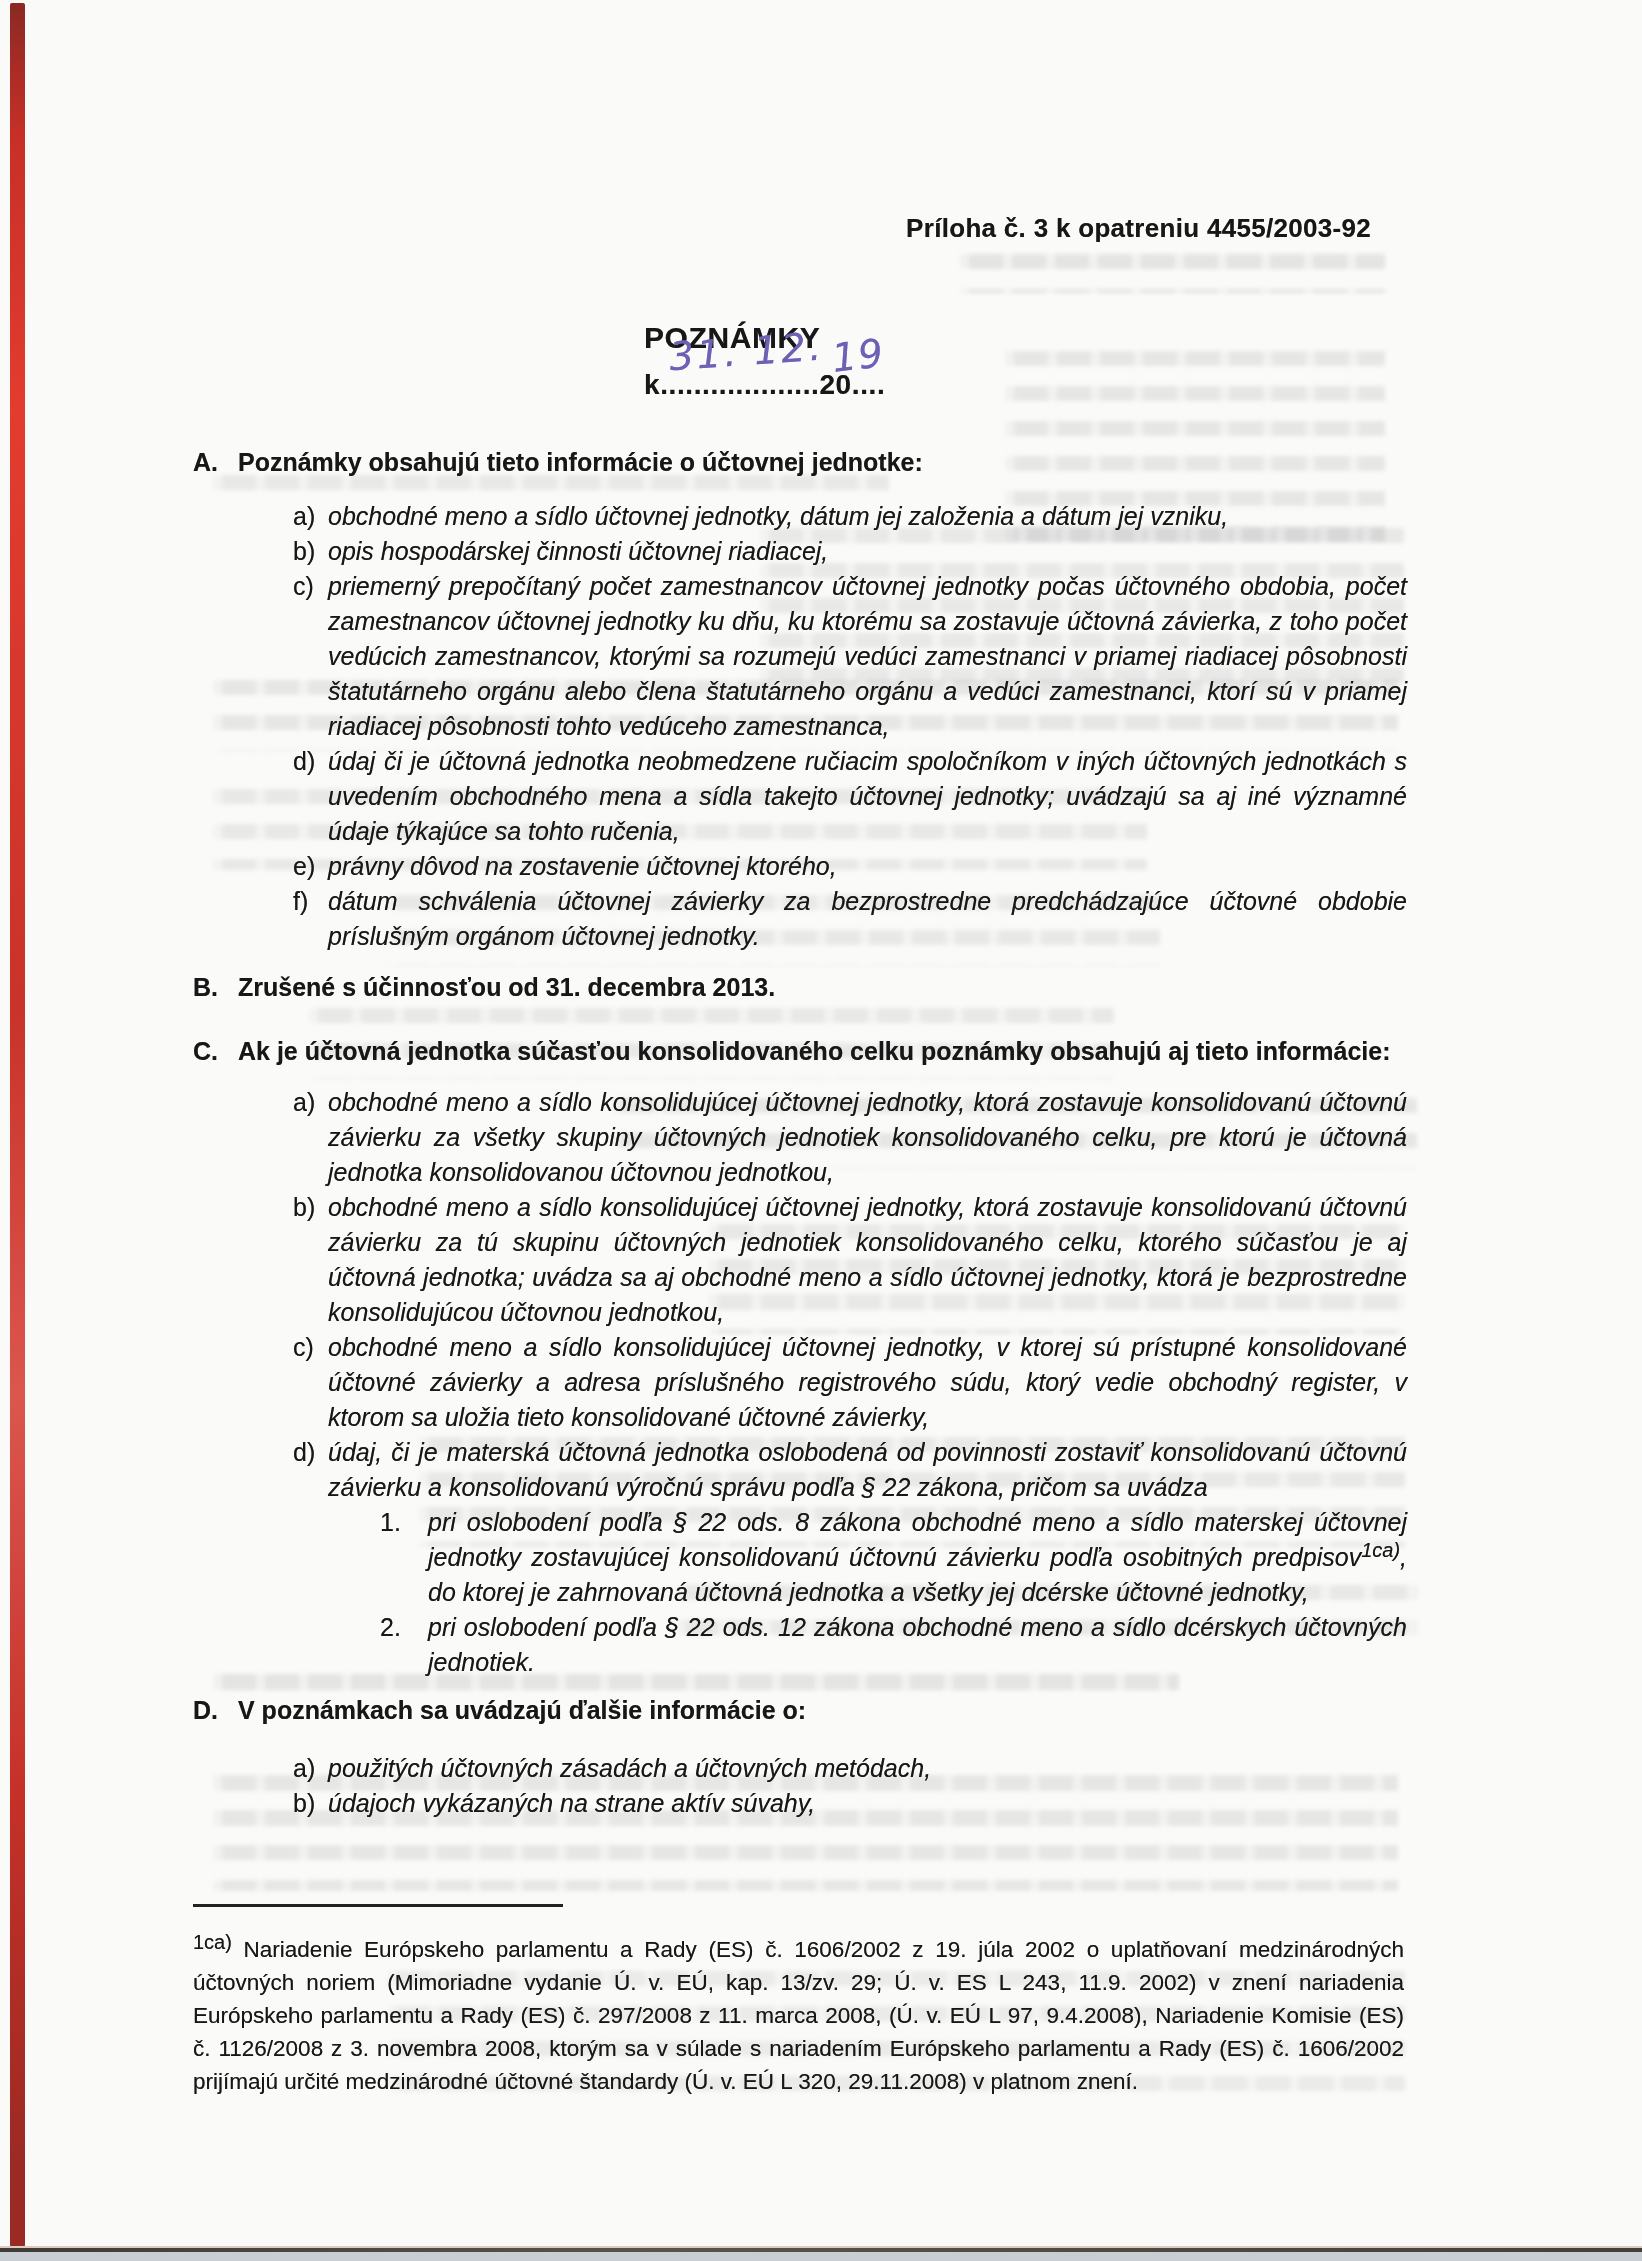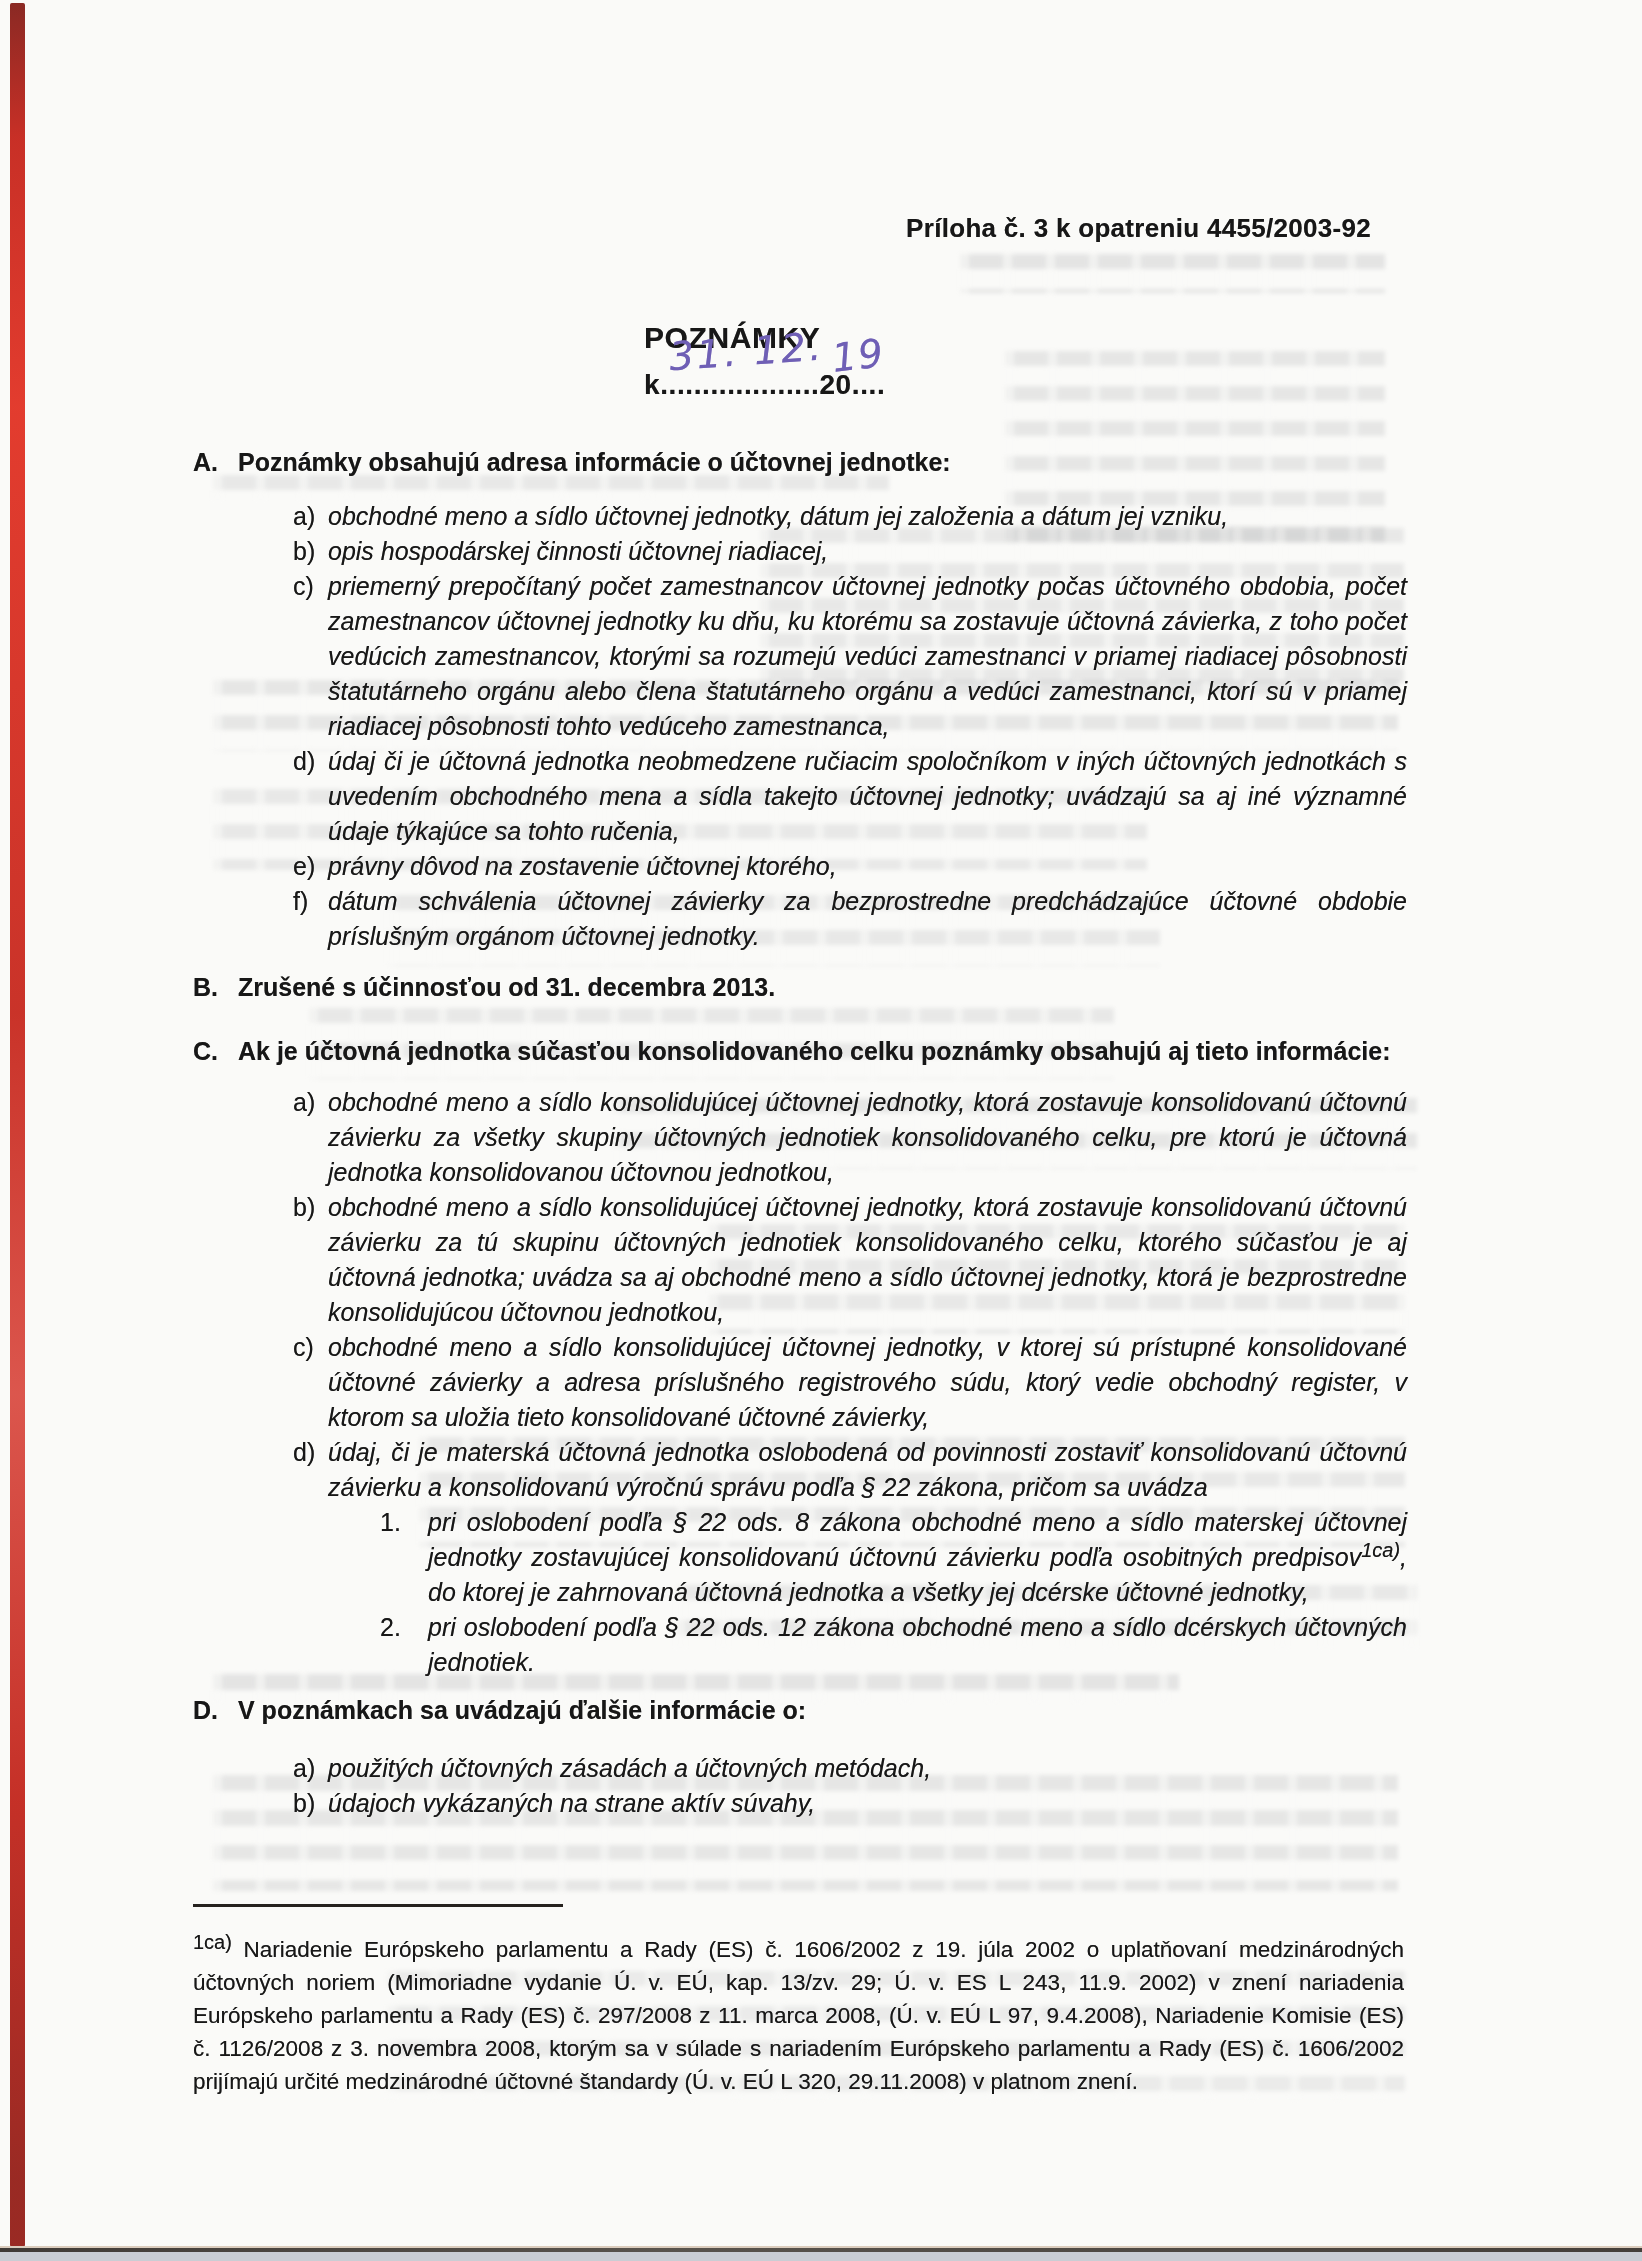--- a/index.html
+++ b/index.html
@@ -112,21 +112,21 @@
       <span>k</span><span>...................</span><span>20</span><span>....</span>
       <span class="hand hand-date">31. 12.</span>
       <span class="hand hand-year">19</span>
     </div>
   </div>
 
   <div class="content">
 
     <div class="sec-heading">
       <span class="sec-label">A.</span>
-      <span class="sec-title">Poznámky obsahujú adresa informácie o účtovnej jednotke:</span>
+      <span class="sec-title">Poznámky obsahujú tieto informácie o účtovnej jednotke:</span>
     </div>
     <div class="items mt-a">
       <div class="item">
         <span class="item-marker">a)</span>
         <span class="item-text">obchodné meno a sídlo účtovnej jednotky, dátum jej založenia a dátum jej vzniku,</span>
       </div>
       <div class="item">
         <span class="item-marker">b)</span>
         <span class="item-text">opis hospodárskej činnosti účtovnej riadiacej,</span>
       </div>

